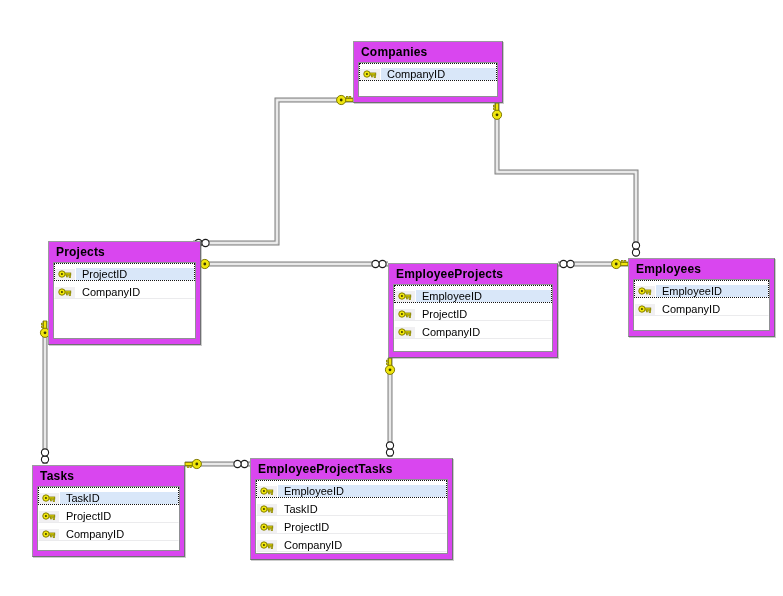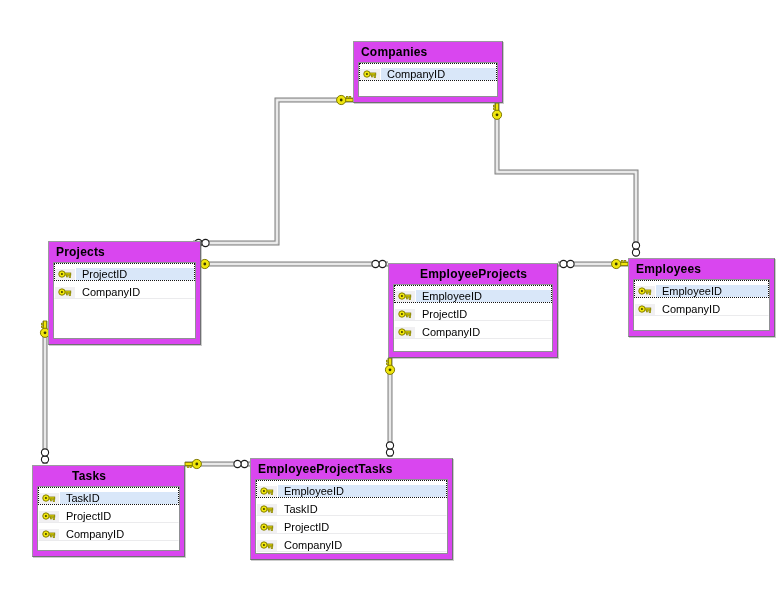--- a/index.html
+++ b/index.html
@@ -180,21 +180,21 @@
                 <rect x="9.2" y="6" width="1.5" height="2.1" fill="#f0e60c" stroke="#7f7a00" stroke-width="0.7"></rect>
                 <rect x="12" y="6" width="1.5" height="2.9" fill="#f0e60c" stroke="#7f7a00" stroke-width="0.7"></rect>
                 <circle cx="4.2" cy="5" r="3.4" fill="#f0e60c" stroke="#7f7a00" stroke-width="1"></circle>
                 <circle cx="4.2" cy="5" r="1.1" fill="#3c3a00"></circle>
               </svg>
             </span>
             <span class="colname">CompanyID</span>
           </div>
         </div>
       </div>
-      <div class="table" style="left: 388px; top: 263px; width: 170px; height: 95px; padding-left: 24px;">
+      <div class="table" style="left: 388px; top: 263px; width: 170px; height: 95px;">
         <div class="title">EmployeeProjects</div>
         <div class="grid">
           <div class="row sel">
             <span class="iconcell">
               <svg width="15" height="11" viewBox="0 0 16 11">
                 <rect x="7" y="3.9" width="6.6" height="2.2" fill="#f0e60c" stroke="#7f7a00" stroke-width="0.9"></rect>
                 <rect x="9.2" y="6" width="1.5" height="2.1" fill="#f0e60c" stroke="#7f7a00" stroke-width="0.7"></rect>
                 <rect x="12" y="6" width="1.5" height="2.9" fill="#f0e60c" stroke="#7f7a00" stroke-width="0.7"></rect>
                 <circle cx="4.2" cy="5" r="3.4" fill="#f0e60c" stroke="#7f7a00" stroke-width="1"></circle>
                 <circle cx="4.2" cy="5" r="1.1" fill="#3c3a00"></circle>
@@ -250,21 +250,21 @@
                 <rect x="9.2" y="6" width="1.5" height="2.1" fill="#f0e60c" stroke="#7f7a00" stroke-width="0.7"></rect>
                 <rect x="12" y="6" width="1.5" height="2.9" fill="#f0e60c" stroke="#7f7a00" stroke-width="0.7"></rect>
                 <circle cx="4.2" cy="5" r="3.4" fill="#f0e60c" stroke="#7f7a00" stroke-width="1"></circle>
                 <circle cx="4.2" cy="5" r="1.1" fill="#3c3a00"></circle>
               </svg>
             </span>
             <span class="colname">CompanyID</span>
           </div>
         </div>
       </div>
-      <div class="table" style="left: 32px; top: 465px; width: 153px; height: 92px; padding-left: 32px;">
+      <div class="table" style="left: 32px; top: 465px; width: 153px; height: 92px;">
         <div class="title">Tasks</div>
         <div class="grid">
           <div class="row sel">
             <span class="iconcell">
               <svg width="15" height="11" viewBox="0 0 16 11">
                 <rect x="7" y="3.9" width="6.6" height="2.2" fill="#f0e60c" stroke="#7f7a00" stroke-width="0.9"></rect>
                 <rect x="9.2" y="6" width="1.5" height="2.1" fill="#f0e60c" stroke="#7f7a00" stroke-width="0.7"></rect>
                 <rect x="12" y="6" width="1.5" height="2.9" fill="#f0e60c" stroke="#7f7a00" stroke-width="0.7"></rect>
                 <circle cx="4.2" cy="5" r="3.4" fill="#f0e60c" stroke="#7f7a00" stroke-width="1"></circle>
                 <circle cx="4.2" cy="5" r="1.1" fill="#3c3a00"></circle>

